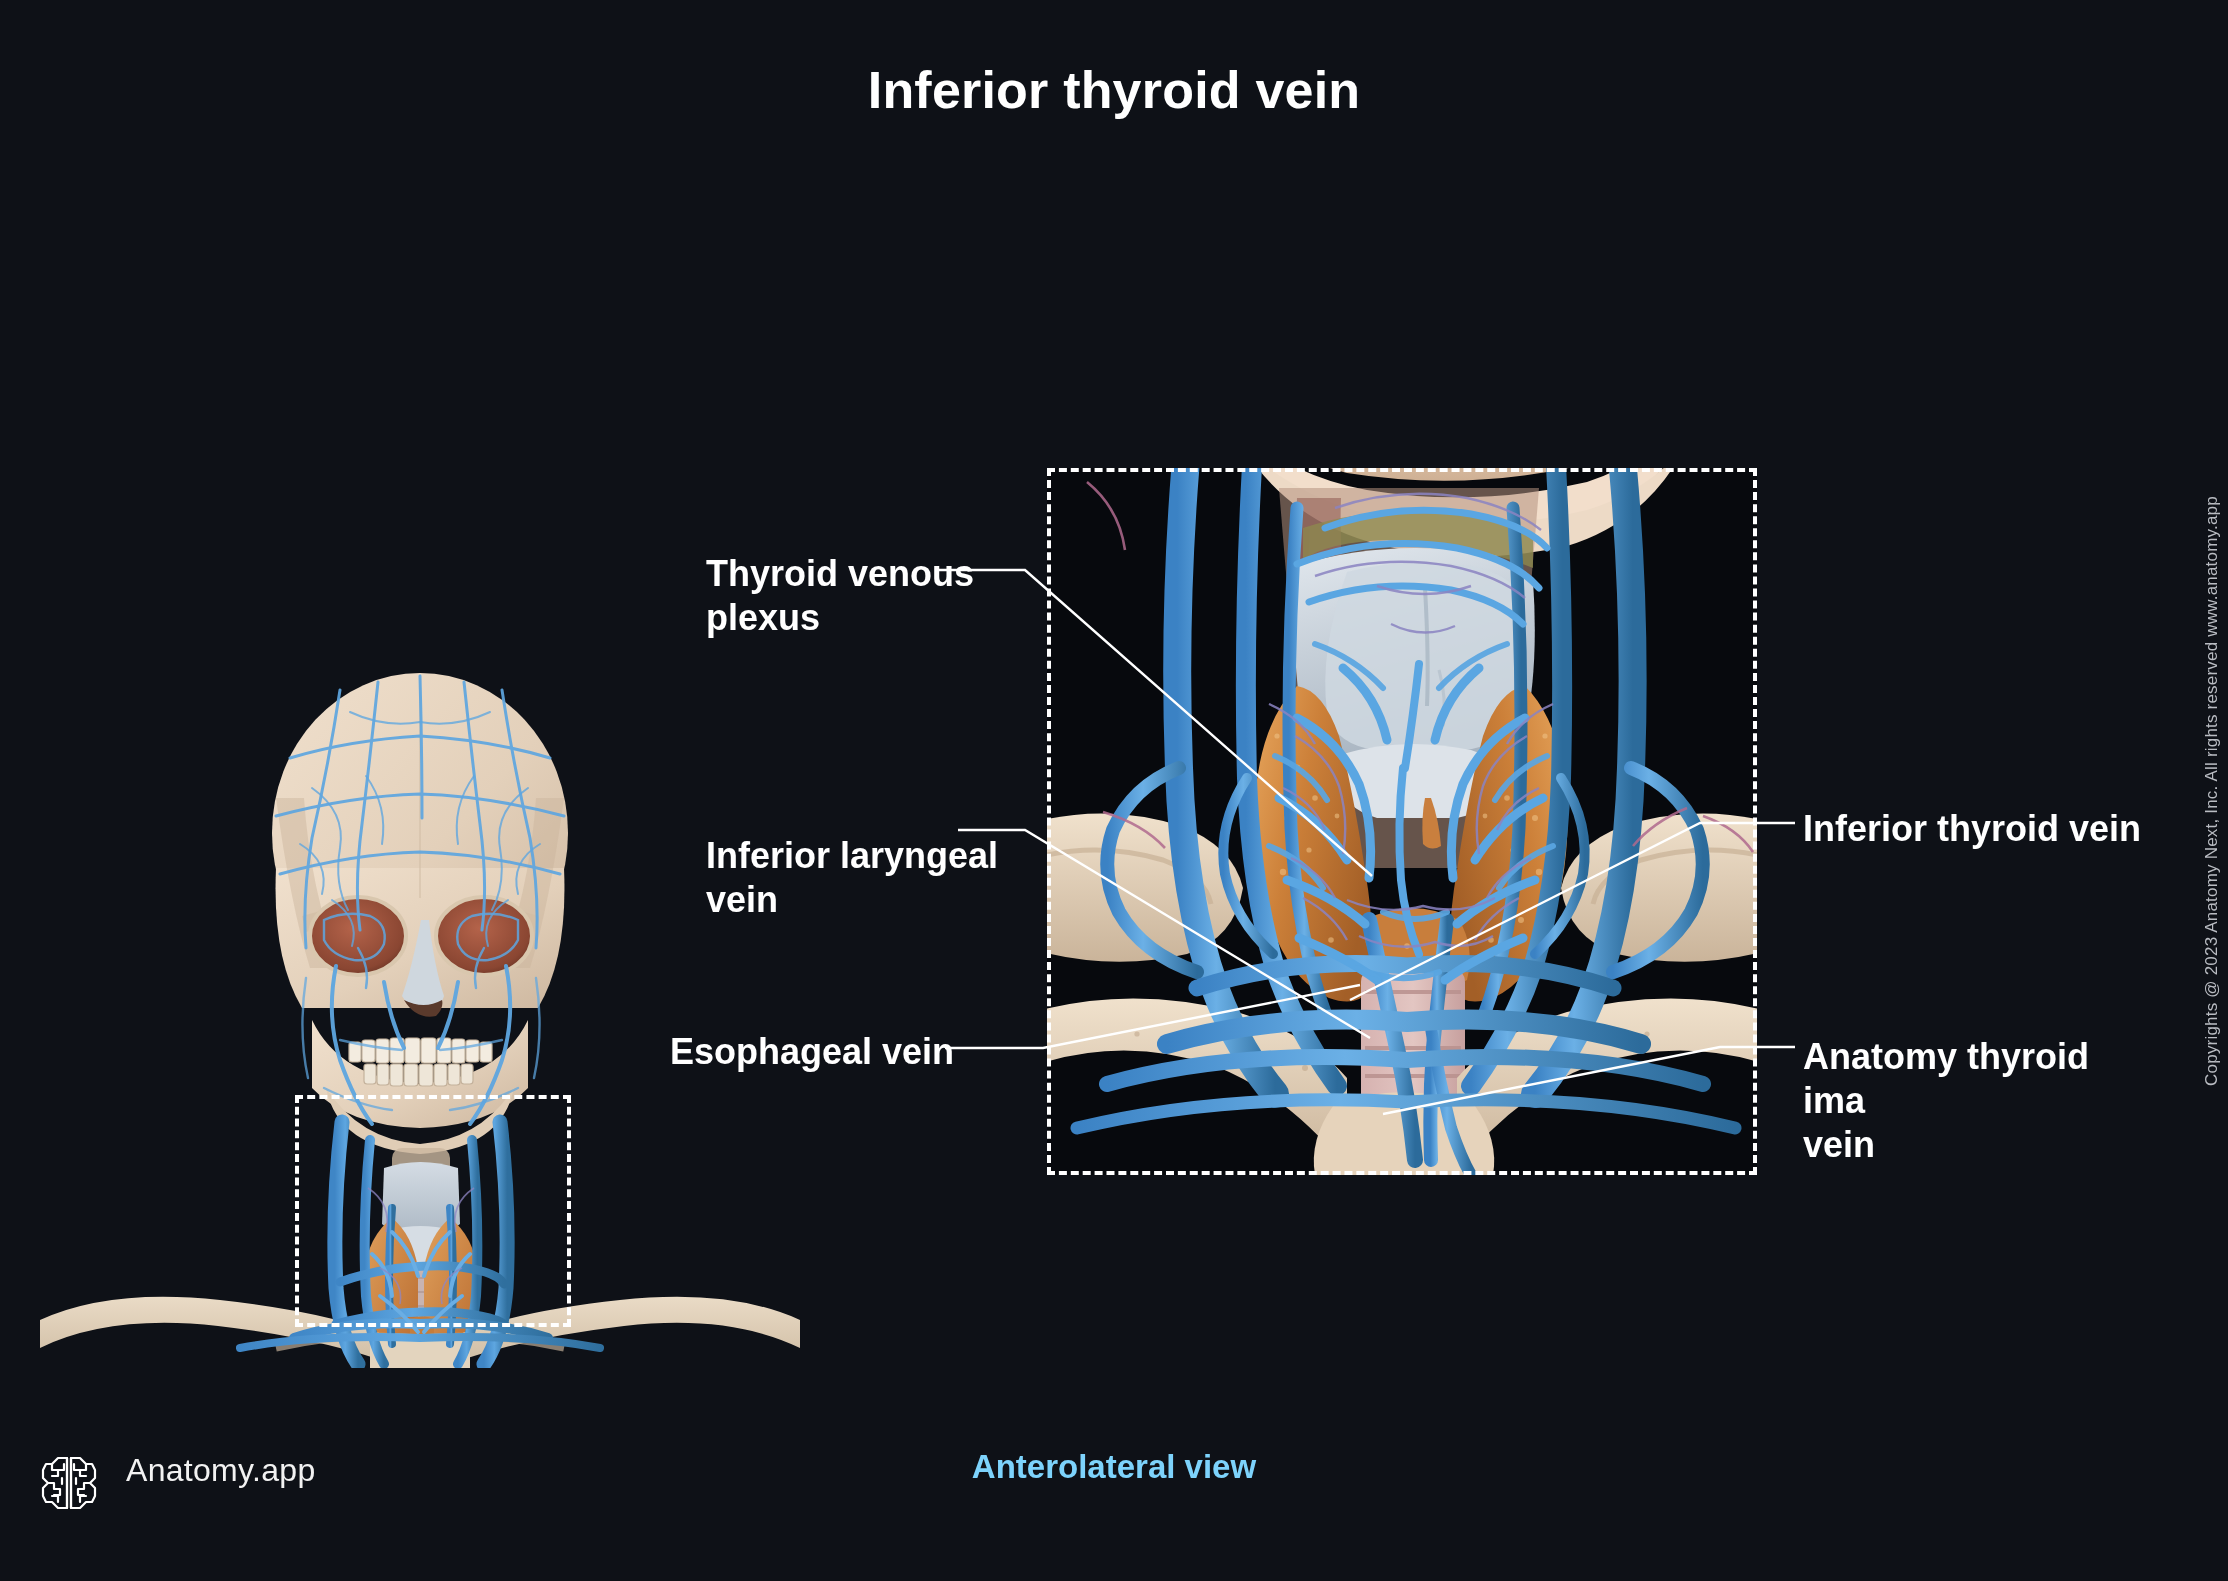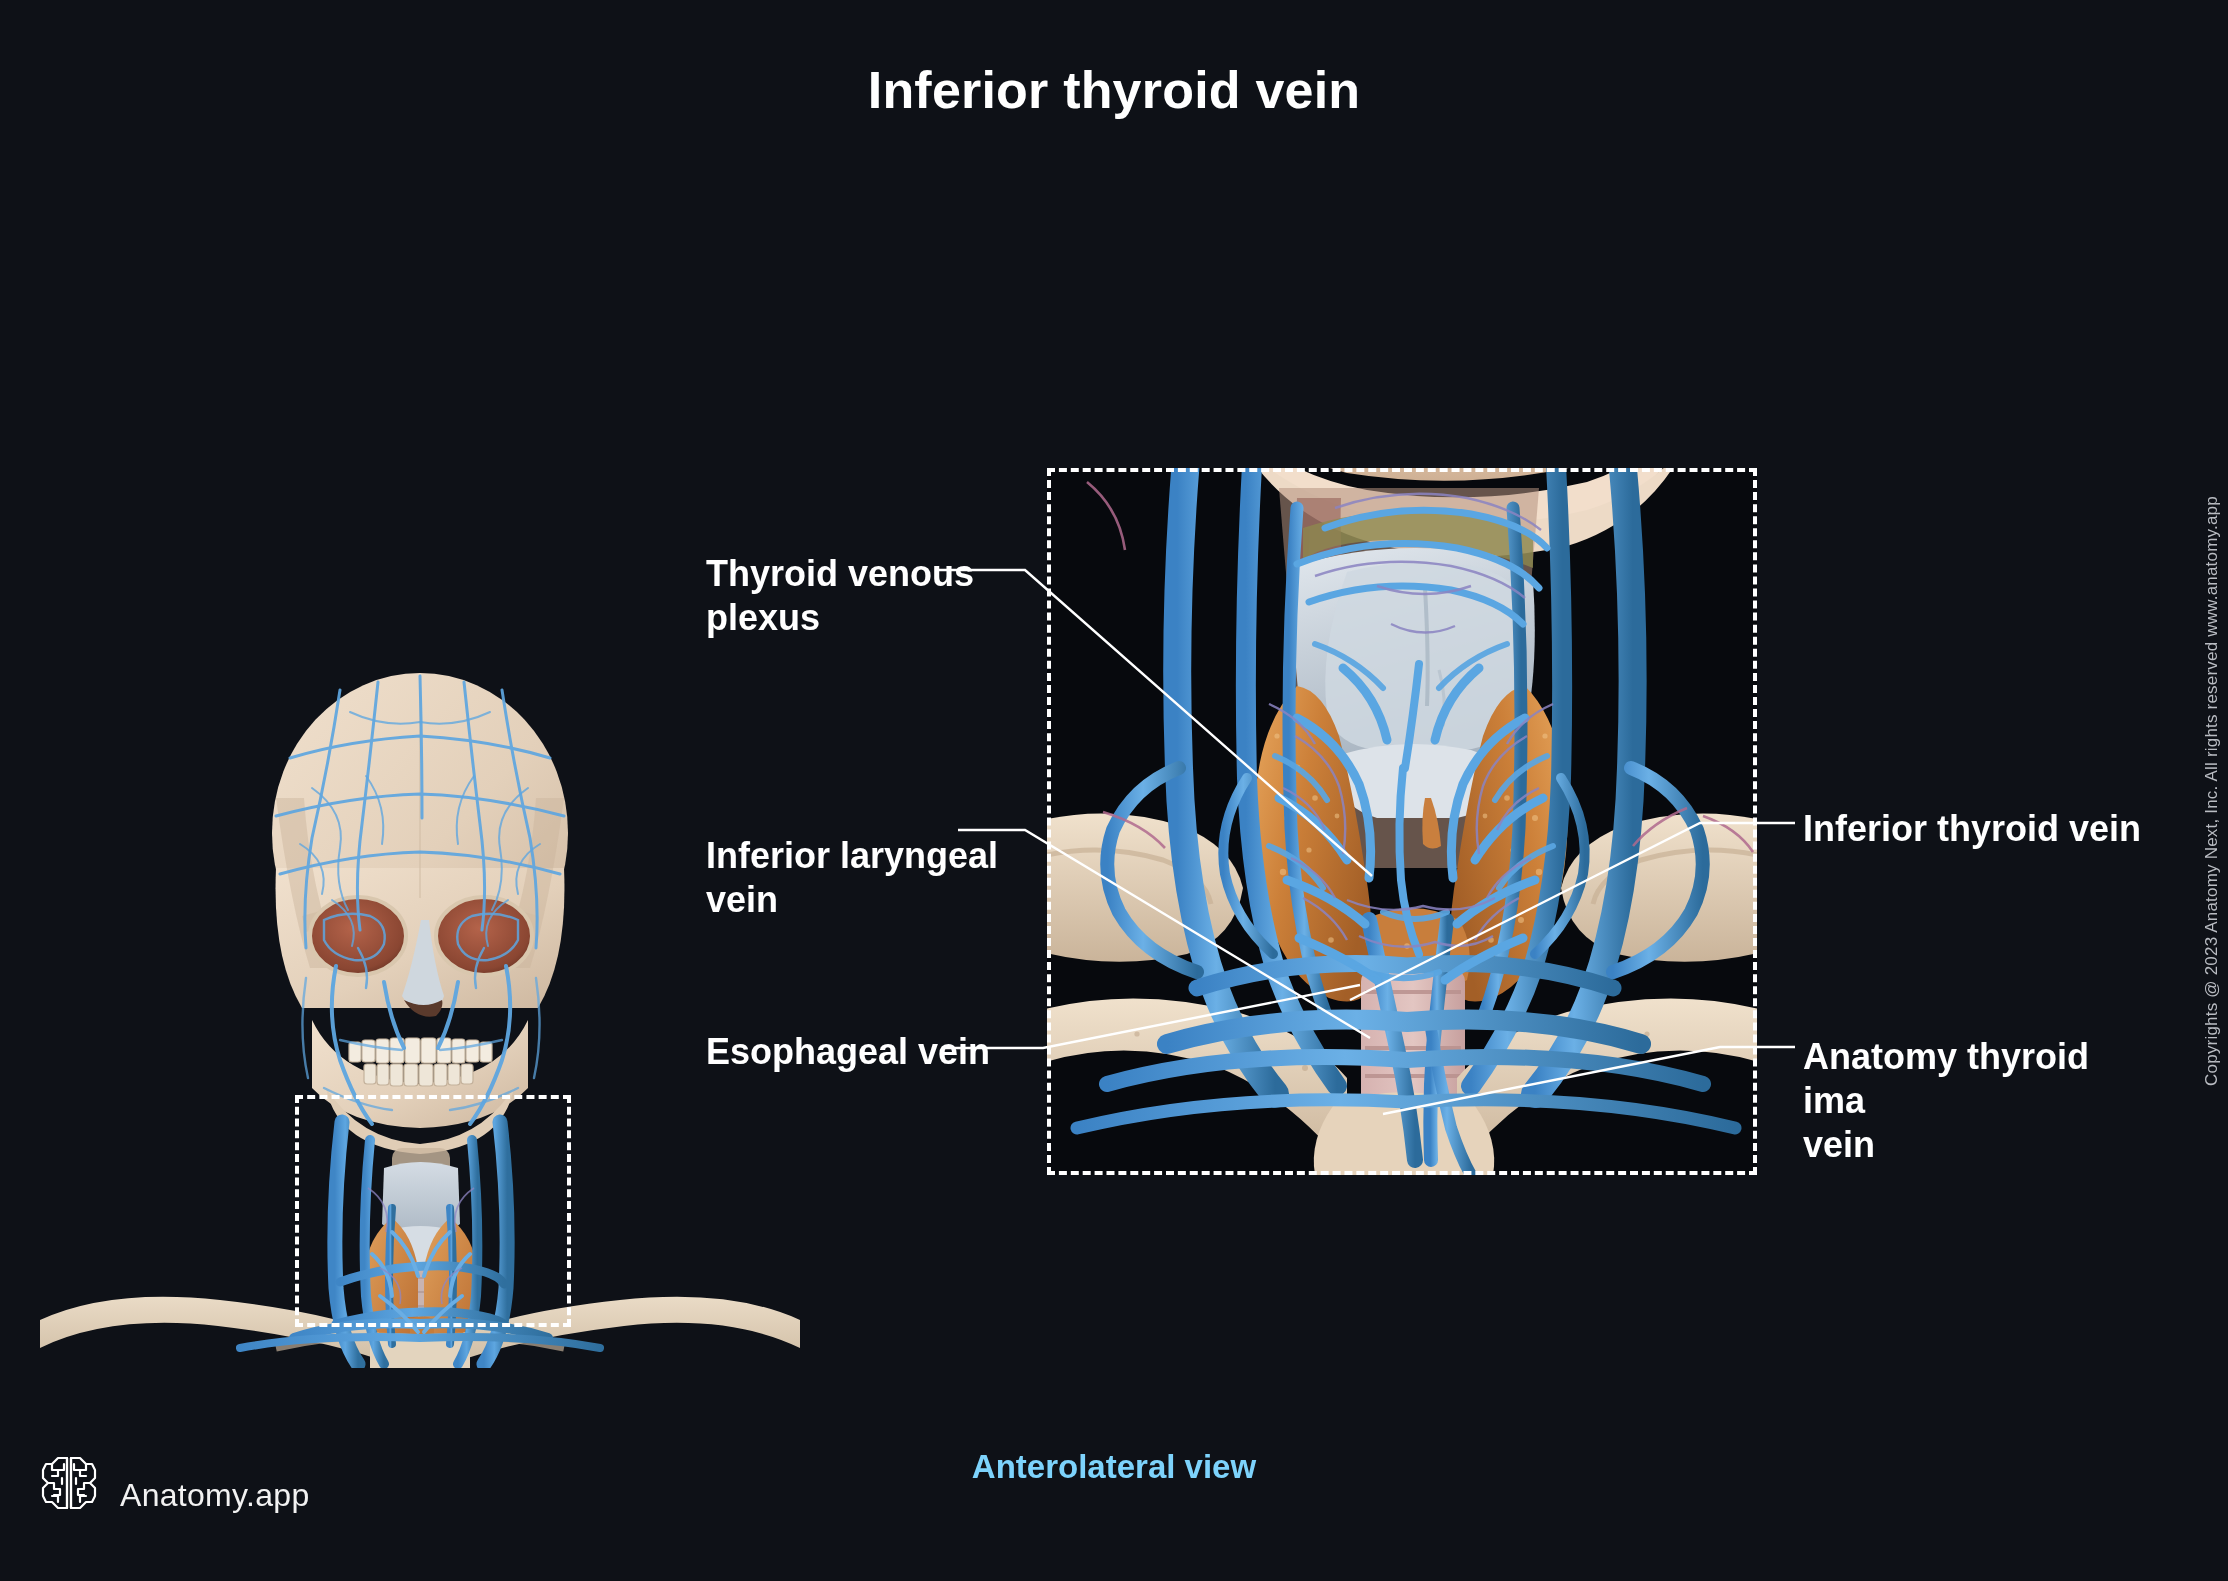--- a/index.html
+++ b/index.html
@@ -40,22 +40,22 @@
     font-weight: 600;
     color: #7dd3fc;
   }
 
   
   #logo {
     position: absolute;
     left: 40px;
     top: 1452px;
     display: flex;
-    align-items: flex-end;
-    gap: 22px;
+    align-items: flex-start;
+    gap: 28px;
   }
   #logo .logo-text {
     font-size: 32px;
     font-weight: 400;
     color: #f2f2f2;
     letter-spacing: 0.3px;
   }
 
   
   #copyright {
@@ -559,21 +559,21 @@
 
 <div class="dashbox" id="detail-dashbox"></div>
 <div class="dashbox" id="overview-dashbox"></div>
 
 <div class="label left-side" style="left:706px; top:552px; width:300px;">Thyroid venous
 plexus</div>
 
 <div class="label left-side" style="left:706px; top:812px; width:320px;margin-top:22px;">Inferior laryngeal
 vein</div>
 
-<div class="label left-side" style="left:706px; top:1030px; width:320px;">Esophageal vein</div>
+<div class="label left-side" style="left:670px; top:1030px; width:320px;">Esophageal vein</div>
 
 <div class="label right-side" style="left:1803px; top:807px; width:360px;">Inferior thyroid vein</div>
 
 <div class="label right-side" style="left:1803px; top:1035px; width:330px;">Anatomy thyroid ima
 vein</div>
 
 <svg id="leader-layer">
   <g stroke="#ffffff" stroke-width="2.4" fill="none" shape-rendering="geometricPrecision">
 
     <path d="M936 570 L1025 570 L1372 876"></path>

